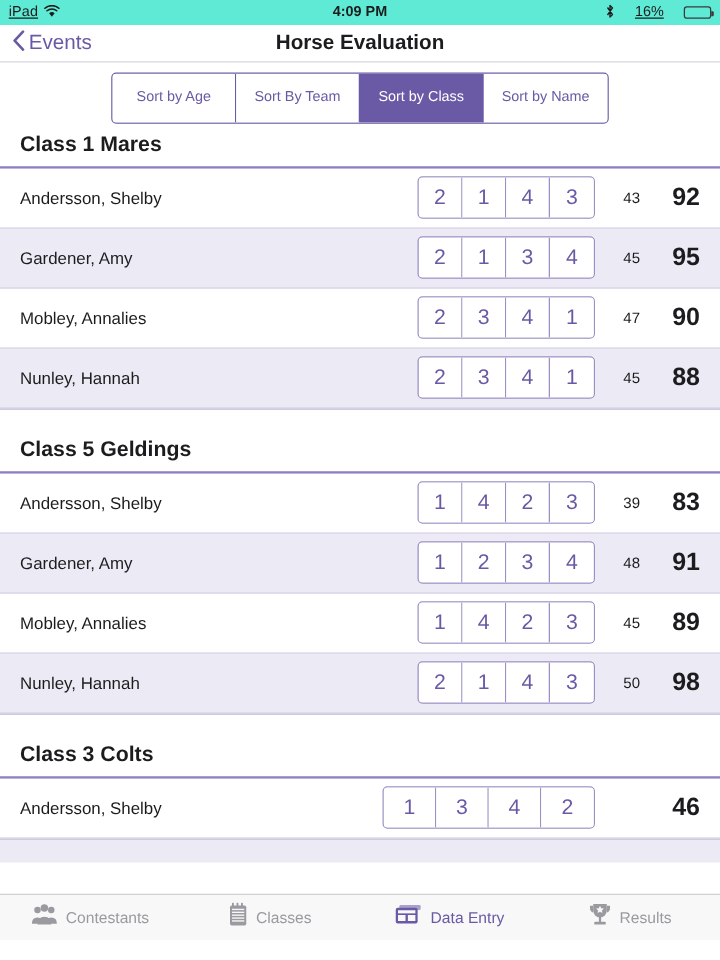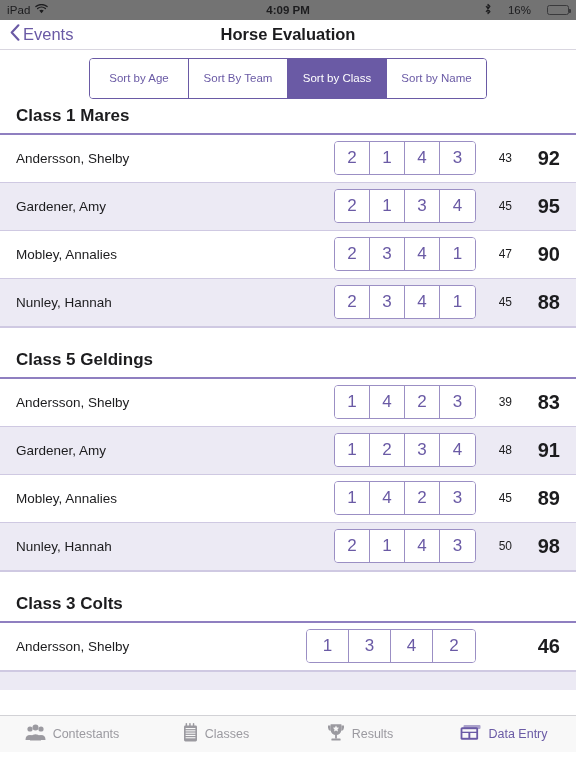--- a/index.html
+++ b/index.html
@@ -6,24 +6,25 @@
   html, body {
     width:576px; height:768px;
     font-family:"Liberation Sans", sans-serif;
     background:#ffffff;
     overflow:hidden;
   }
   .screen { position:relative; width:576px; height:768px; background:#fff; }
 
   
   .statusbar {
-    height:20px; background:#737373;
+    height:20px; background:#5eead4;
     display:flex; align-items:center;
     padding:0 7px; font-size:11.5px; color:#1c1c1e;
     position:relative;
+    text-decoration:underline;
   }
   .sb-left { display:flex; align-items:center; gap:5px; }
   .sb-device { font-size:11.5px; color:#1c1c1e; letter-spacing:.1px; }
   .wifi-icon { display:block; }
   .sb-center {
     position:absolute; left:0; right:0; text-align:center;
     font-size:11.5px; font-weight:bold; color:#1c1c1e;
     pointer-events:none;
   }
   .sb-right {
@@ -330,36 +331,36 @@
       <rect x="2.6" y="7.3" width="9.8" height="1.1" fill="#f8f8f8"></rect>
       <rect x="2.6" y="9.6" width="9.8" height="1.1" fill="#f8f8f8"></rect>
       <rect x="2.6" y="11.9" width="9.8" height="1.1" fill="#f8f8f8"></rect>
       <rect x="2.6" y="14.2" width="9.8" height="1.1" fill="#f8f8f8"></rect>
       <rect x="2.6" y="0" width="1.5" height="3.6" rx="0.7" fill="#9b9aa0"></rect>
       <rect x="6.2" y="0" width="1.5" height="3.6" rx="0.7" fill="#9b9aa0"></rect>
       <rect x="9.8" y="0" width="1.5" height="3.6" rx="0.7" fill="#9b9aa0"></rect>
     </svg></span>
         <span class="tab-label">Classes</span>
       </div>
+      <div class="tab active">
+        <span class="tab-icon"><svg width="21" height="17" viewBox="0 0 21 17">
+      <rect x="3.5" y="1" width="17" height="4" rx="1" fill="#6A5AA5" opacity="0.55"></rect>
+      <rect x="0.6" y="3.2" width="17.5" height="12.6" rx="1.6" fill="#6A5AA5"></rect>
+      <rect x="2.4" y="5.2" width="13.9" height="2.5" fill="#f8f8f8"></rect>
+      <rect x="2.4" y="9" width="6" height="4.8" fill="#f8f8f8"></rect>
+      <rect x="10.3" y="9" width="6" height="4.8" fill="#f8f8f8"></rect>
+    </svg></span>
+        <span class="tab-label">Data Entry</span>
+      </div>
       <div class="tab">
         <span class="tab-icon"><svg width="18" height="19" viewBox="0 0 18 19">
       <path d="M3.6 1.2 h10.8 v5.4 a5.4 5.4 0 0 1 -10.8 0 Z" fill="#9b9aa0"></path>
       <path d="M3.6 2.6 h-2.6 v2.2 a3.4 3.4 0 0 0 2.6 3.2 Z" fill="#9b9aa0"></path>
       <path d="M14.4 2.6 h2.6 v2.2 a3.4 3.4 0 0 1 -2.6 3.2 Z" fill="#9b9aa0"></path>
       <rect x="8.1" y="11.4" width="1.8" height="4.2" fill="#9b9aa0"></rect>
       <rect x="4.4" y="15.4" width="9.2" height="2.2" rx="0.7" fill="#9b9aa0"></rect>
       <path d="M9 2.6 l0.95 1.95 l2.15 0.3 l-1.55 1.5 l0.37 2.13 l-1.92 -1 l-1.92 1 l0.37 -2.13 l-1.55 -1.5 l2.15 -0.3 Z" fill="#f8f8f8"></path>
     </svg></span>
         <span class="tab-label">Results</span>
       </div>
-      <div class="tab active">
-        <span class="tab-icon"><svg width="21" height="17" viewBox="0 0 21 17">
-      <rect x="3.5" y="1" width="17" height="4" rx="1" fill="#6A5AA5" opacity="0.55"></rect>
-      <rect x="0.6" y="3.2" width="17.5" height="12.6" rx="1.6" fill="#6A5AA5"></rect>
-      <rect x="2.4" y="5.2" width="13.9" height="2.5" fill="#f8f8f8"></rect>
-      <rect x="2.4" y="9" width="6" height="4.8" fill="#f8f8f8"></rect>
-      <rect x="10.3" y="9" width="6" height="4.8" fill="#f8f8f8"></rect>
-    </svg></span>
-        <span class="tab-label">Data Entry</span>
-      </div>
     </div>
 
 </div>
 
 </body></html>

